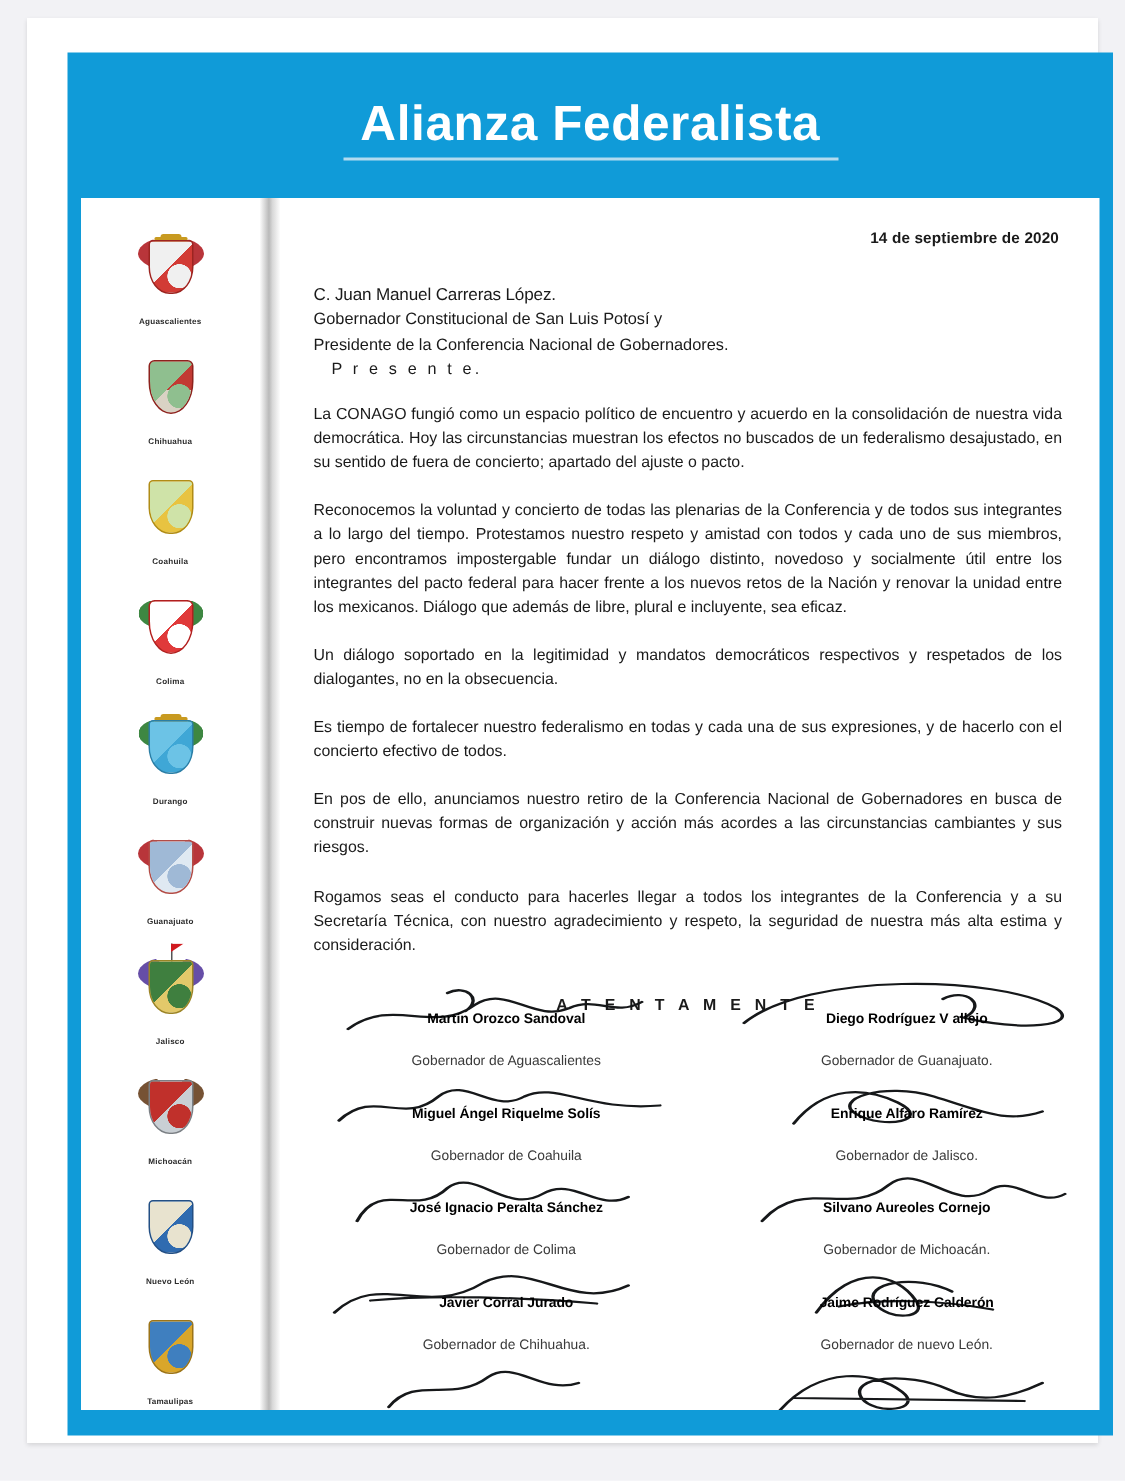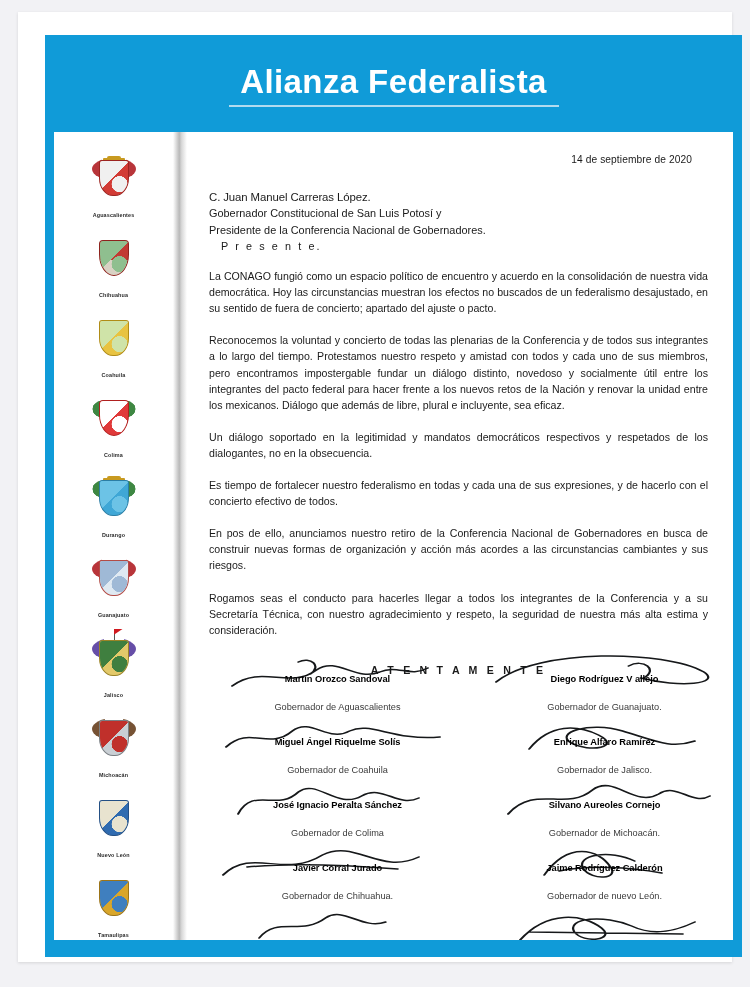--- a/index.html
+++ b/index.html
@@ -204,23 +204,23 @@
     top: 0;
     right: 0;
     height: 100%;
     padding: 22px 25px 0 22px;
     box-sizing: border-box;
     color: #1a1a1a;
   }
   .date {
     text-align: right;
     font-size: 10.2px;
-    font-weight: normal;
+    font-weight: bold;
     letter-spacing: 0.1px;
-    margin: 0 16px 26px 0;
+    margin: 0 2px 26px 0;
   }
   .addressee-name {
     font-size: 11.4px;
     font-weight: normal;
     margin: 0 0 3px 0;
     letter-spacing: -0.1px;
   }
   .addressee-line {
     font-size: 10.9px;
     margin: 0 0 2px 0;

